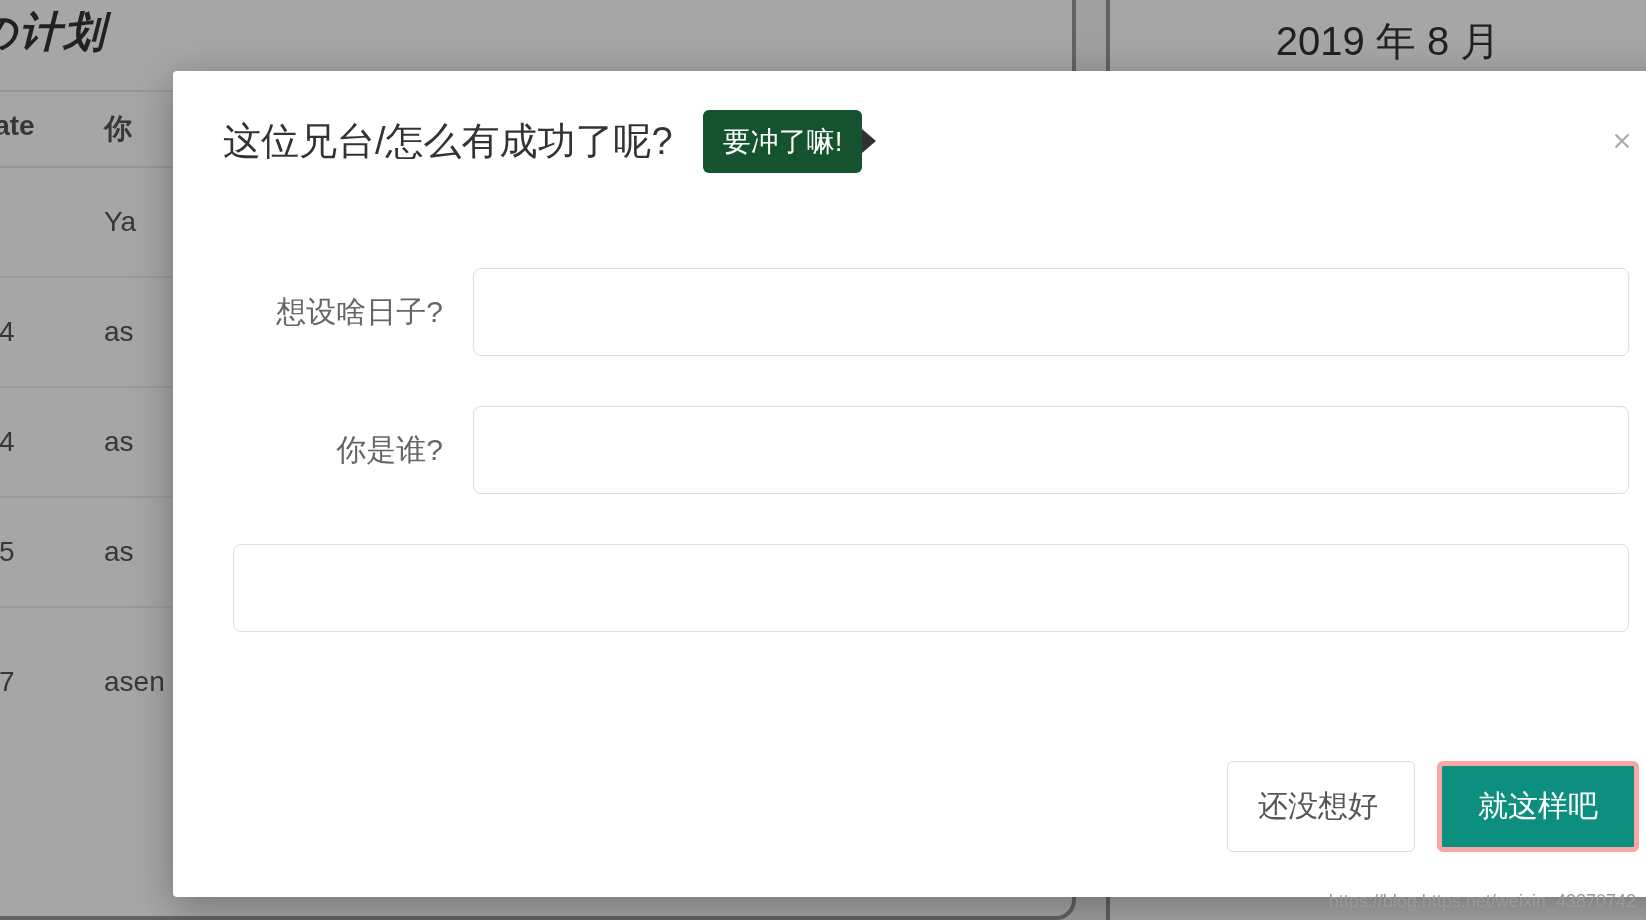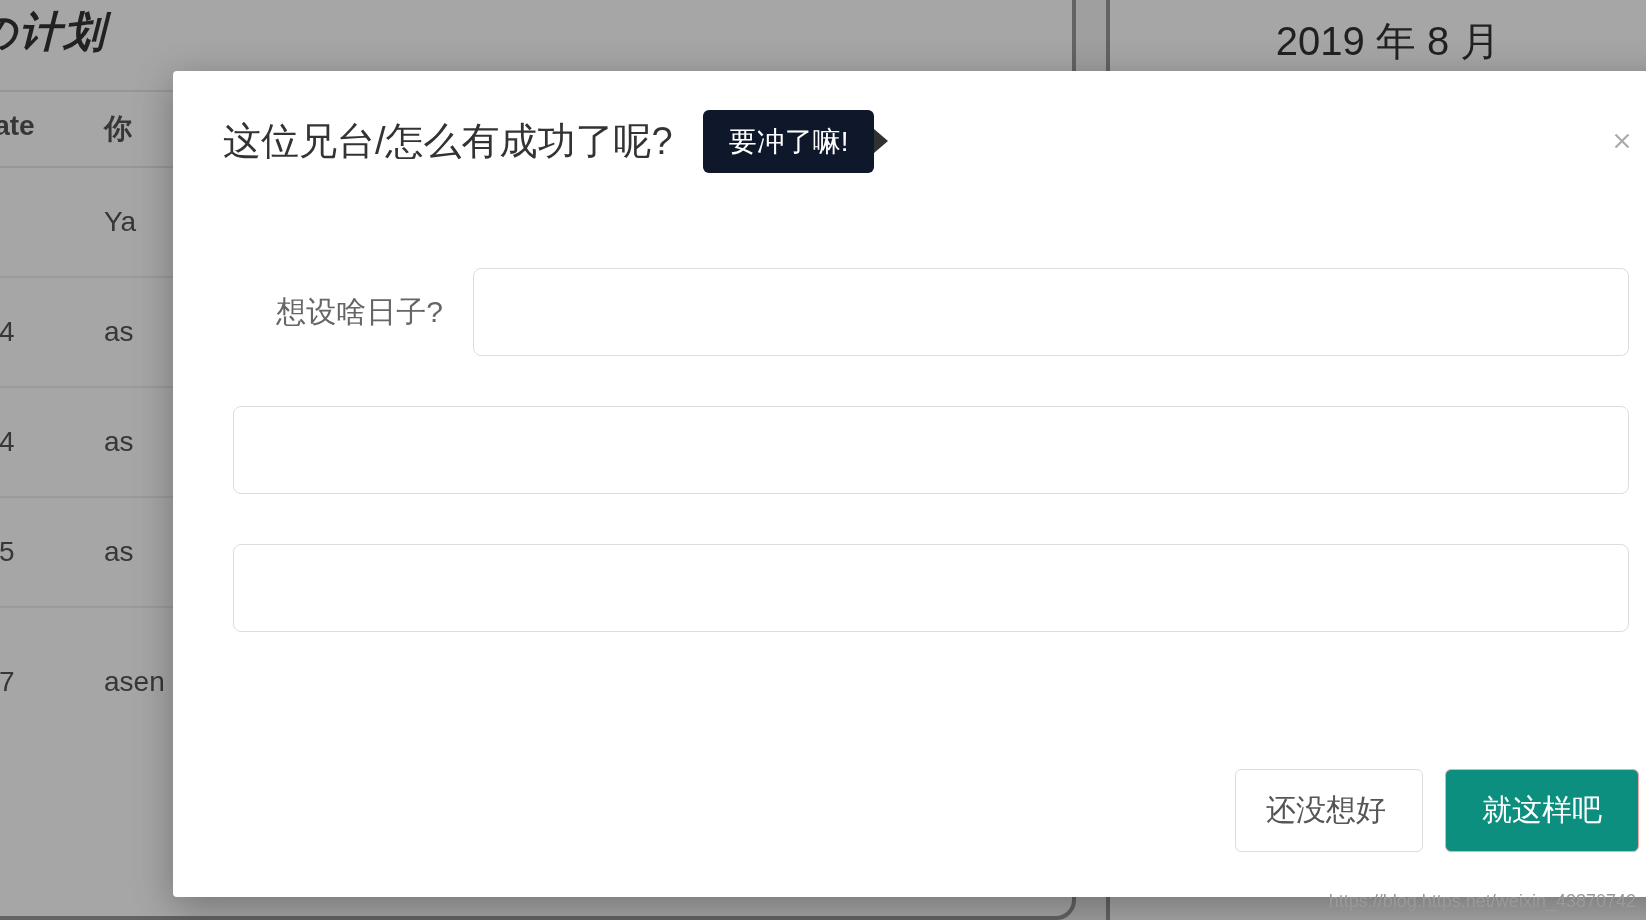--- a/index.html
+++ b/index.html
@@ -136,24 +136,24 @@
     }
     .modal-title {
       font-size: 38px;
       color: #333;
       font-weight: 500;
     }
     .tooltip-wrap {
       position: relative;
     }
     .tooltip {
-      background: #0f172a;
+      background: #14532d;
       color: #fff;
       font-size: 28px;
-      padding: 16px 26px;
+      padding: 16px 20px;
       border-radius: 6px;
       position: relative;
     }
     .tooltip::after {
       content: "";
       position: absolute;
       right: -14px;
       top: 50%;
       transform: translateY(-50%);
       border-left: 14px solid #303133;
@@ -209,21 +209,21 @@
       font-family: inherit;
     }
     .btn-cancel {
       background: #fff;
       border: 1px solid #ddd;
       color: #555;
       padding-left: 30px;
     }
     .btn-confirm {
       background: #0d8f7f;
-      border: 1px solid #fca5a5;
+      border: 5px solid #fca5a5;
       color: #fff;
     }
     .watermark {
       position: absolute;
       right: 10px;
       bottom: 8px;
       font-size: 18px;
       color: #999;
     }
   </style>
@@ -312,20 +312,21 @@
         </svg>
     </span>
   </div>
 
   <div class="form">
     <div class="form-row">
       <label class="form-label">想设啥日子?</label>
       <input class="form-input" type="text" style="">
     </div>
     <div class="form-row">
+      <label class="form-label">你是谁?</label>
       <input class="form-input" type="text" style="">
     </div>
     <div class="form-row">
       <input class="form-input" type="text" style="">
     </div>
   </div>
 
   <div class="modal-footer">
     <button class="btn btn-cancel">还没想好</button>
     <button class="btn btn-confirm">就这样吧</button>

